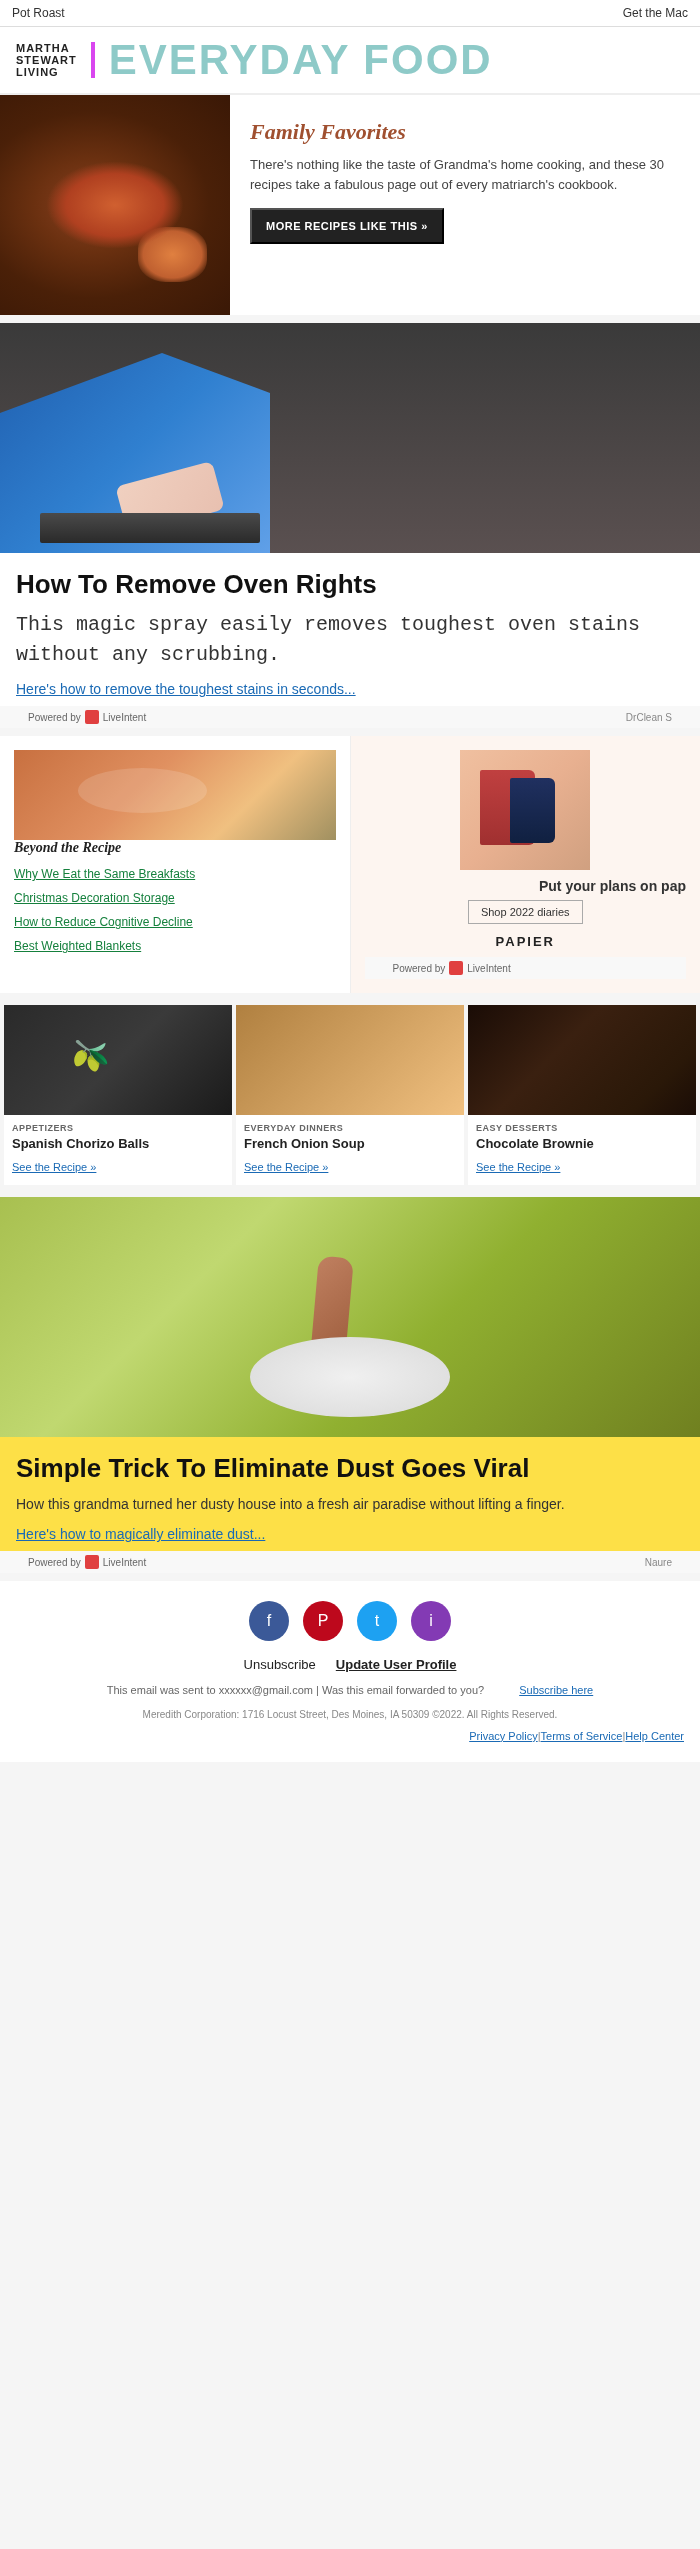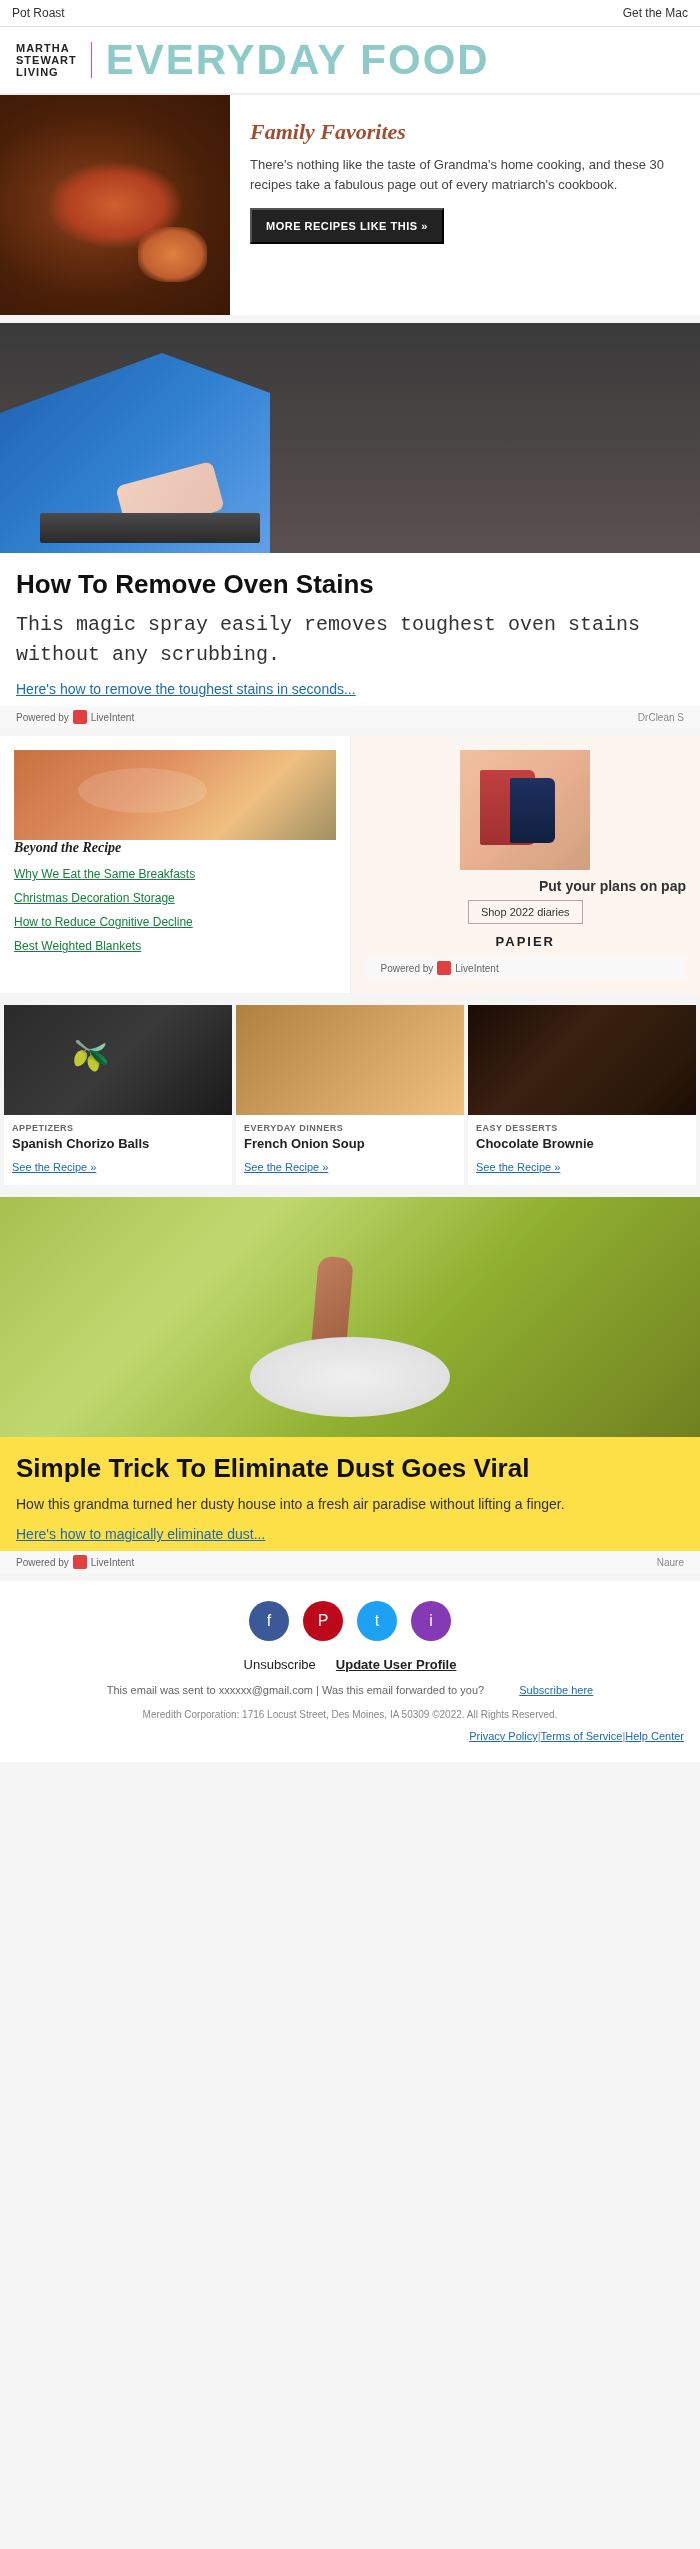--- a/index.html
+++ b/index.html
@@ -22,21 +22,21 @@
     .header {
       display: flex;
       align-items: center;
       background: #fff;
       padding: 12px 16px;
       border-bottom: 2px solid #eee;
     }
     .brand-left {
       display: flex;
       flex-direction: column;
-      border-right: 1px solid #d946ef;
+      border-right: 4px solid #d946ef;
       padding-right: 14px;
       margin-right: 14px;
     }
     .brand-left .martha { font-size: 11px; font-weight: 900; letter-spacing: 1px; color: #222; }
     .brand-left .stewart { font-size: 11px; font-weight: 900; letter-spacing: 1px; color: #222; }
     .brand-left .living { font-size: 11px; font-weight: 900; letter-spacing: 1px; color: #222; }
     .brand-right {
       font-size: 42px;
       font-weight: 900;
       color: #8ecac8;
@@ -110,21 +110,21 @@
       font-family: Liberation Mono, monospace;
     }
     .ad-link {
       color: #1a6ab5;
       text-decoration: underline;
       font-size: 14px;
       cursor: pointer;
     }
     .powered-by-bar {
       background: #f8f8f8;
-      padding: 4px 16px;
+      padding: 4px 28px;
       font-size: 10px;
       color: #888;
       display: flex;
       align-items: center;
       justify-content: space-between;
     }
     .livintent-badge {
       display: flex;
       align-items: center;
       gap: 4px;
@@ -542,21 +542,21 @@
   </div>
 </div>
 
 <div class="ad-section-oven">
   <div class="oven-bg">
     <div class="blue-glove"></div>
     <div class="sponge"></div>
     <div class="pan"></div>
   </div>
   <div class="ad-content-oven">
-    <h2>How To Remove Oven Stains</h2>
+    <h2>How To Remove Oven Rights</h2>
     <p>This magic spray easily removes toughest oven stains without any scrubbing.</p>
     <a class="ad-link">Here's how to remove the toughest stains in seconds...</a>
   </div>
   <div class="powered-by-bar">
     <div class="livintent-badge">
       <span>Powered by</span>
       <span class="livintent-icon"></span>
       <span>LiveIntent</span>
     </div>
     <span>DrClean S</span>

